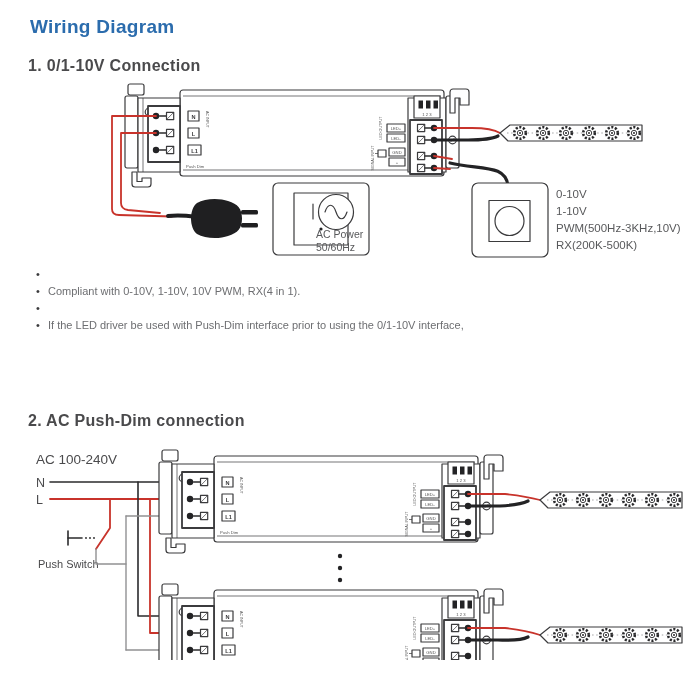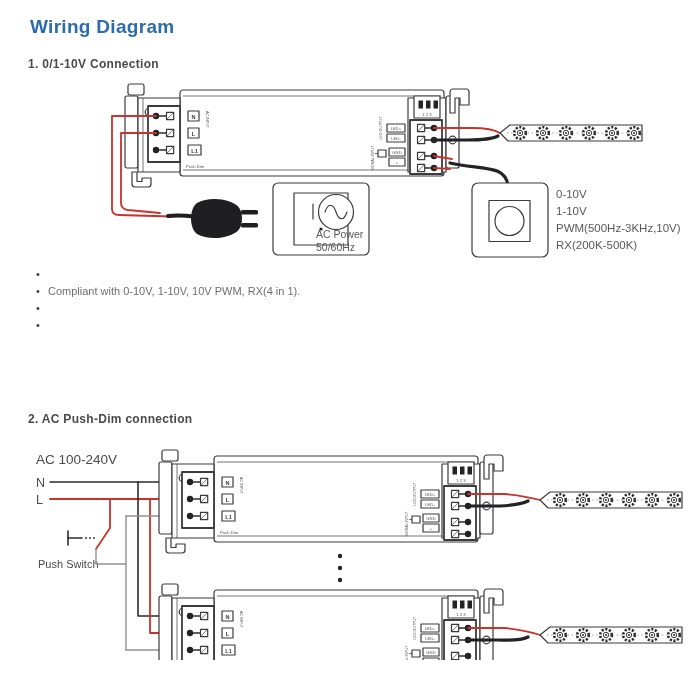--- a/index.html
+++ b/index.html
@@ -1,20 +1,20 @@
 <!DOCTYPE html>
 <html><head>
 <meta charset="utf-8">
 <style>
   html,body{margin:0;padding:0;background:#fff;}
   .page{position:relative;width:700px;height:660px;background:#fff;overflow:hidden;
         font-family:"Liberation Sans",sans-serif;}
   .doc-title{position:absolute;left:30px;top:16px;font-size:19px;font-weight:600;
              color:#2B6CAD;letter-spacing:.3px;}
-  .sec-heading{position:absolute;font-size:12px;font-weight:600;color:#4A4A4C;letter-spacing:.3px;}
+  .sec-heading{position:absolute;font-size:16px;font-weight:600;color:#4A4A4C;letter-spacing:.3px;}
   .h2-1{left:28px;top:57px;}
   .h2-2{left:28px;top:412px;}
   .bullets{position:absolute;left:36px;top:266px;width:640px;color:#6D6E71;
            font-size:11px;line-height:17px;}
   .b{display:flex;}
   .b .dot{width:12px;color:#3a3a3c;flex:0 0 12px;}
   .btxt div{white-space:nowrap;}
   svg.canvas{position:absolute;left:0;top:0;width:700px;height:700px;}
 
   
@@ -61,20 +61,21 @@
           <div>Compliant with 0-10V, 1-10V, 10V PWM, RX(4 in 1).</div>
           <div></div>
         </div>
       </div>
     <div class="b">
         <span class="dot">•</span>
       </div>
     <div class="b">
         <span class="dot">•</span>
       <div class="btxt">
+          <div>If the LED driver be used with Push-Dim interface prior to using the 0/1-10V interface,</div>
         </div>
       </div>
   </div>
 
   <svg class="canvas" viewBox="0 0 700 700">
     <defs>
 
       <g id="led-def">
         <circle r="5.8" class="gear"></circle>
         <circle r="2.7" class="ledc"></circle>

